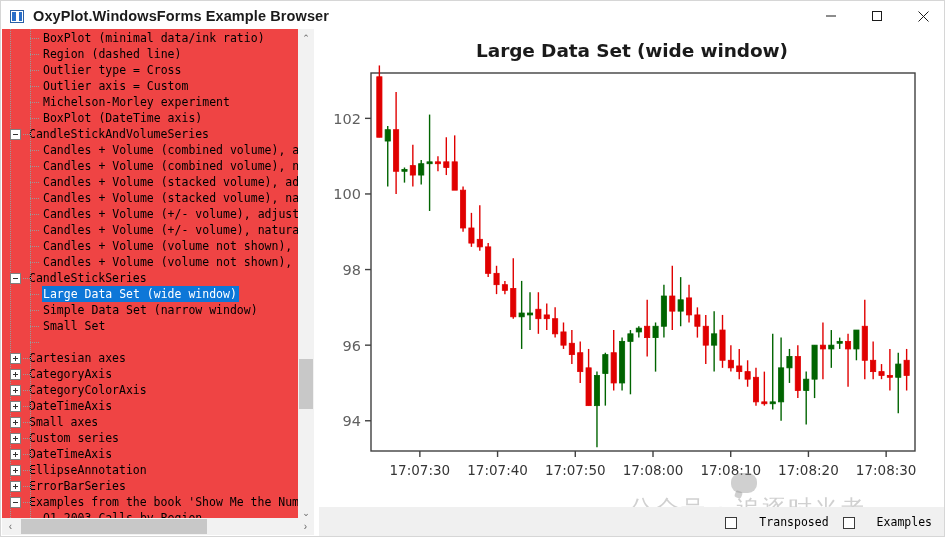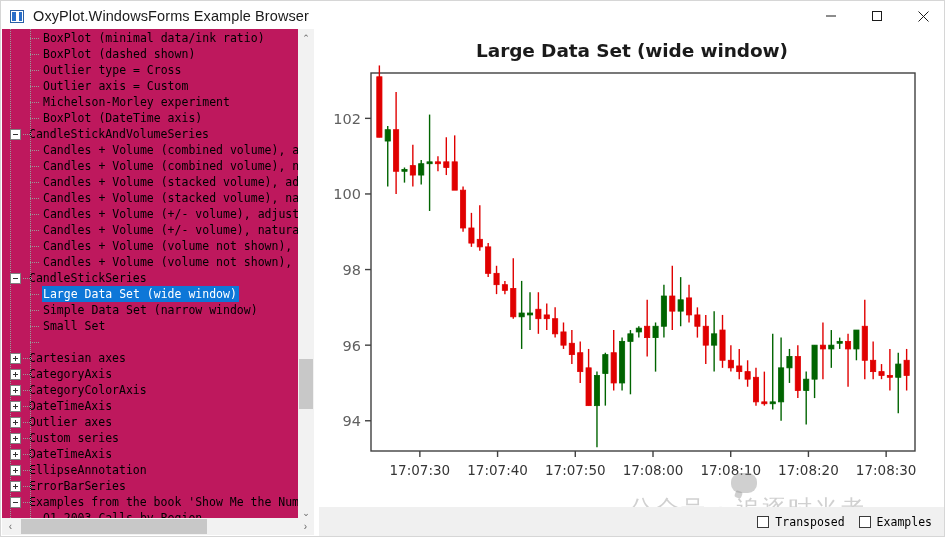--- a/index.html
+++ b/index.html
@@ -16,20 +16,21 @@
     box-sizing:border-box;
     overflow:hidden;
   }
 
   
   .titlebar{
     position:absolute;left:0;top:0;width:945px;height:30px;
     background:#ffffff;
     display:flex;align-items:center;
     box-sizing:border-box;
+    font-weight:bold;
   }
   .app-icon{
     width:14px;height:13px;margin-left:9px;margin-right:9px;
     position:relative;display:inline-block;flex:0 0 auto;
     background:#ffffff;border:1px solid #2a5fa5;box-sizing:border-box;
   }
   .app-icon::before{
     content:"";position:absolute;left:1px;top:1px;width:4px;bottom:1px;
     background:#2a6fc9;
   }
@@ -44,21 +45,21 @@
   .win-btns{display:flex;height:30px;flex:0 0 auto;}
   .win-btn{
     width:46px;height:30px;display:flex;align-items:center;justify-content:center;
     font-size:13px;color:#1b1b1b;
   }
   .win-btn svg{display:block;}
 
   
   .tree-panel{
     position:absolute;left:1px;top:28px;width:312px;height:492px;
-    background:#be185d;
+    background:#ef4444;
     box-sizing:border-box;
     overflow:hidden;
   }
   .tree-clip{
     position:absolute;left:0;top:0;width:296px;height:492px;
     overflow:hidden;
   }
   .tree-list{
     position:absolute;left:0;top:1px;width:600px;
     font-family:"DejaVu Sans Mono","Liberation Mono",monospace;
@@ -146,23 +147,23 @@
   }
   .plot-svg{position:absolute;left:0;top:0;}
 
   
   .bottombar{
     position:absolute;left:318px;bottom:0;width:627px;height:29px;
     background:#f0f0f0;
     display:flex;align-items:center;justify-content:flex-end;
   }
   .chk-wrap{
-    display:flex;align-items:center;margin-right:14px;
+    display:flex;align-items:flex-end;margin-right:14px;
     font-family:"DejaVu Sans Mono","Liberation Mono",monospace;
-    font-size:11.5px;color:#000;
+    font-size:11.5px;color:#000;gap:16px;
   }
   .chk-box{
     width:12px;height:12px;border:1px solid #3a3a3a;background:#ffffff;
     margin-right:6px;box-sizing:border-box;flex:0 0 auto;
   }
 
   
   .watermark{
     position:absolute;left:628px;top:472px;
     display:flex;align-items:center;
@@ -213,21 +214,21 @@
       <div class="vline guide1"></div>
       <div class="tree-list" id="tree-list">
           <div class="tnode">
             <span class="t-ind" style="width: 28px;"></span>
             <span class="dots"></span>
             <span class="tlabel">BoxPlot (minimal data/ink ratio)</span>
           </div>
           <div class="tnode">
             <span class="t-ind" style="width: 28px;"></span>
             <span class="dots"></span>
-            <span class="tlabel">BoxPlot (dashed shown)</span>
+            <span class="tlabel">Region (dashed line)</span>
           </div>
           <div class="tnode">
             <span class="t-ind" style="width: 28px;"></span>
             <span class="dots"></span>
             <span class="tlabel">Outlier type = Cross</span>
           </div>
           <div class="tnode">
             <span class="t-ind" style="width: 28px;"></span>
             <span class="dots"></span>
             <span class="tlabel">Outlier axis = Custom</span>
@@ -334,21 +335,21 @@
           <div class="tnode">
             <span class="t-ind" style="width: 8px;"></span>
             <span class="expander plus"></span>
             <span class="dots" style="width: 5px;"></span>
             <span class="tlabel">DateTimeAxis</span>
           </div>
           <div class="tnode">
             <span class="t-ind" style="width: 8px;"></span>
             <span class="expander plus"></span>
             <span class="dots" style="width: 5px;"></span>
-            <span class="tlabel">Outlier axes</span>
+            <span class="tlabel">Small axes</span>
           </div>
           <div class="tnode">
             <span class="t-ind" style="width: 8px;"></span>
             <span class="expander plus"></span>
             <span class="dots" style="width: 5px;"></span>
             <span class="tlabel">Custom series</span>
           </div>
           <div class="tnode">
             <span class="t-ind" style="width: 8px;"></span>
             <span class="expander plus"></span>

